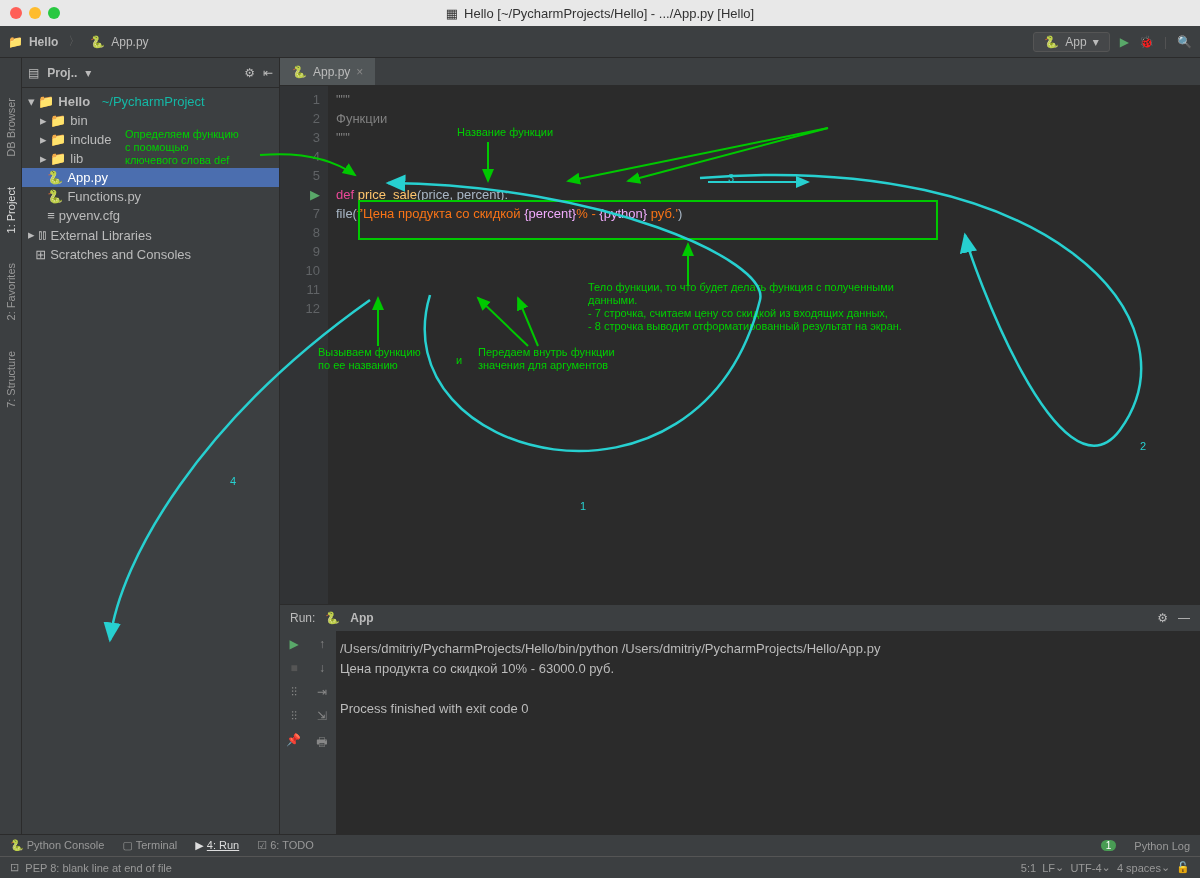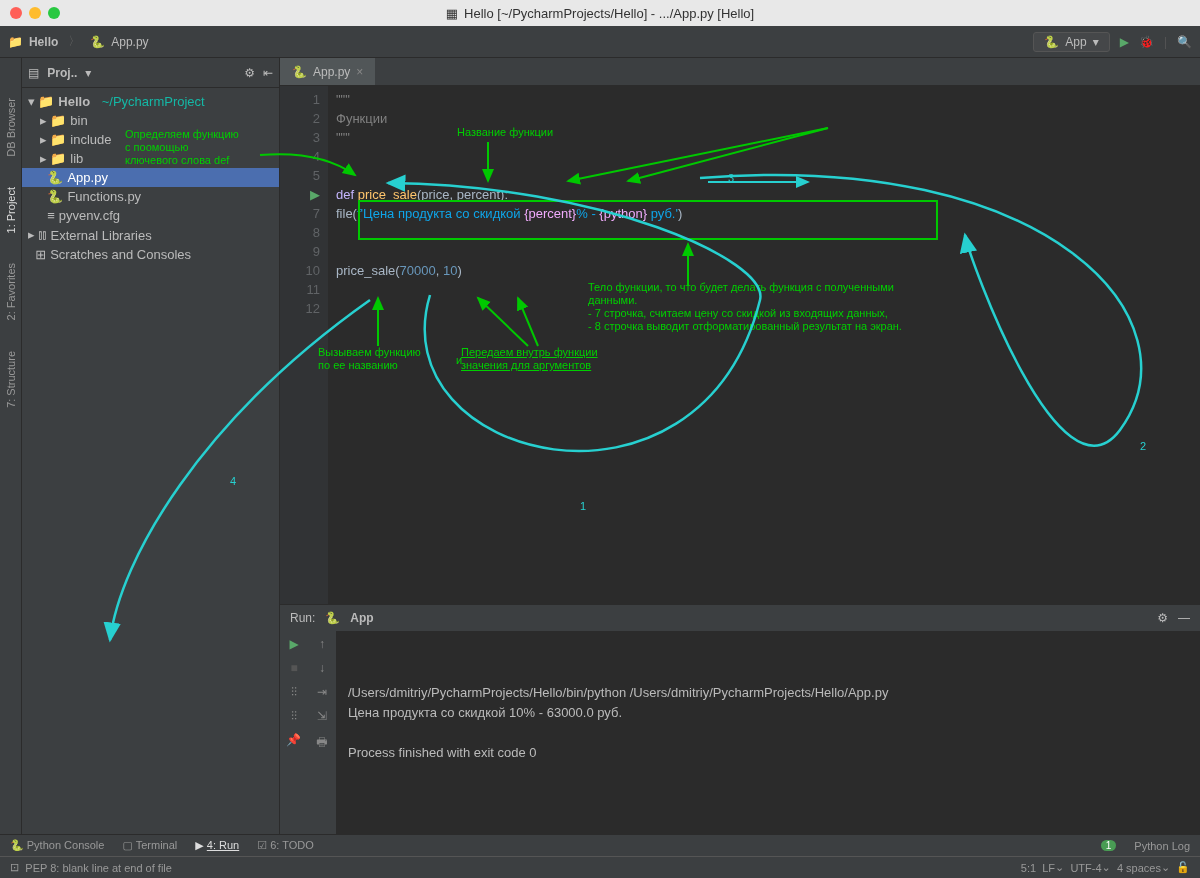--- a/index.html
+++ b/index.html
@@ -24,27 +24,27 @@
 .tree { padding:4px 0; font-size:13px; }
 .tree-row { display:flex; align-items:center; padding:2px 6px; gap:4px; white-space:nowrap; }
 .tree-row.sel { background:#4b6eaf; color:#fff; }
 .indent1{padding-left:18px}
 .content { flex:1; display:flex; flex-direction:column; position:relative; }
 .tabs { height:28px; display:flex; border-bottom:1px solid #2b2b2b; }
 .tab { padding:5px 12px; background:#515658; display:flex; align-items:center; gap:6px; font-size:12px; }
 .editor-wrap { flex:1; display:flex; background:#2b2b2b; position:relative; }
 .gutter { width:48px; background:#313335; color:#606366; text-align:right; padding:4px 8px 0 0; font-family:Menlo,Consolas,monospace; font-size:13px; line-height:19px; }
 .editor { flex:1; padding:4px 0 0 8px; font-family:Menlo,Consolas,monospace; font-size:13px; line-height:19px; position:relative; }
-.c-com{color:#808080}.c-key{color:#c4b5fd}.c-fn{color:#ffc66d}.c-par{color:#a9b7c6}.c-num{color:#6897bb}.c-str{color:#0ea5e9}.c-tpl{color:#f0abfc}
+.c-com{color:#808080}.c-key{color:#ec4899}.c-fn{color:#ffc66d}.c-par{color:#a9b7c6}.c-num{color:#6897bb}.c-str{color:#f97316}.c-tpl{color:#f0abfc}
 .run-panel { height:230px; border-top:1px solid #2b2b2b; display:flex; flex-direction:column; background:#2b2b2b; }
 .run-hdr { height:26px; background:#3c3f41; display:flex; align-items:center; padding:0 10px; gap:10px; }
 .run-body { flex:1; display:flex; }
 .run-tools { width:56px; background:#3c3f41; display:flex; }
 .run-col { width:28px; display:flex; flex-direction:column; align-items:center; padding-top:6px; gap:10px; color:#888; }
-.console { flex:1; padding:8px 12px; font-family:Menlo,Consolas,monospace; font-size:13px; line-height:20px; color:#bbb; white-space:pre;margin-top:44px; }
+.console { flex:1; padding:8px 4px; font-family:Menlo,Consolas,monospace; font-size:13px; line-height:20px; color:#bbb; white-space:pre; }
 .btmbar { height:22px; background:#3c3f41; border-top:1px solid #2b2b2b; display:flex; align-items:center; padding:0 10px; gap:18px; font-size:11px; color:#999; }
 .status { height:22px; background:#3c3f41; border-top:1px solid #555; display:flex; align-items:center; padding:0 10px; font-size:11px; color:#999; }
 .ann { position:absolute; color:#00cf00; font-size:11px; line-height:13px; pointer-events:none; }
 svg.overlay { position:absolute; top:0; left:0; pointer-events:none; }
 .box-hl { position:absolute; border:2px solid #00c800; }
 .badge { background:#499c54; color:#fff; border-radius:8px; padding:0 5px; font-size:10px; }
 .folder{color:#aab;} .py{color:#ffd54a}
 </style>
 </head>
 <body>
@@ -133,33 +133,32 @@
       <div class="editor">
 <div><span class="c-com">"""</span></div>
 <div><span class="c-com">Функции</span></div>
 <div><span class="c-com">"""</span></div>
 <div>&nbsp;</div>
 <div>&nbsp;</div>
 <div><span class="c-key">def</span> <span class="c-fn">price_sale</span><span class="c-par">(price, percent):</span></div>
 <div><span class="c-par">    file(</span><span class="c-str">f'Цена продукта со скидкой </span><span class="c-tpl">{percent}</span><span class="c-str">% - </span><span class="c-tpl">{python}</span><span class="c-str"> руб.'</span><span class="c-par">)</span></div>
 <div>&nbsp;</div>
 <div>&nbsp;</div>
-<div><span class="c-par">price_sale</span><span class="c-par">(</span><span class="c-num">70000</span><span class="c-par">, </span><span class="c-num">10</span><span class="c-par">)</span></div>
 <div>&nbsp;</div>
 
         <div class="box-hl" style="left:30px; top:114px; width:580px; height:40px;"></div>
 
         <div class="ann" style="left:105px; top:40px;margin-left:24px;">Название функции</div>
         <div class="ann" style="left:260px; top:195px; width:560px; white-space:pre-line">Тело функции, то что будет делать функция с полученными
 данными.
 - 7 строчка, считаем цену со скидкой из входящих данных,
 - 8 строчка выводит отформатированный результат на экран.</div>
         <div class="ann" style="left:-10px; top:260px;"><span style="white-space:pre-line">Вызываем функцию
 по ее названию</span></div>
-        <div class="ann" style="left:133px; top:260px;text-decoration:underline;"><span style="white-space:pre-line">Передаем внутрь функции
+        <div class="ann" style="left:150px; top:260px;"><span style="white-space:pre-line">Передаем внутрь функции
 значения для аргументов</span></div>
         <div class="ann" style="left:128px; top:268px;">и</div>
         <div class="ann" style="left:400px; top:86px; color:#27d0d0">3</div>
 
         <svg class="overlay" width="920" height="540">
           <defs>
               <marker id="ag" markerWidth="8" markerHeight="8" refX="6" refY="3" orient="auto">
                 <path d="M0,0 L7,3 L0,6 Z" fill="#00c800"></path>
               </marker>
           <marker id="ac" markerWidth="8" markerHeight="8" refX="6" refY="3" orient="auto">

